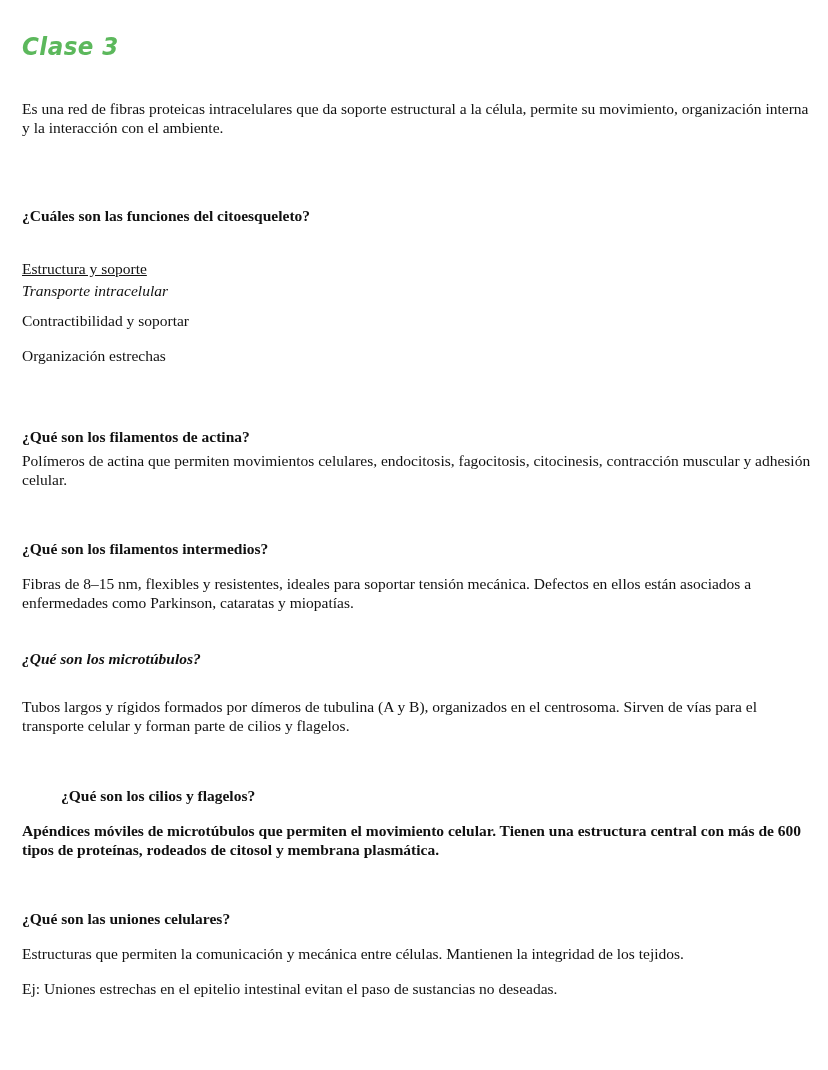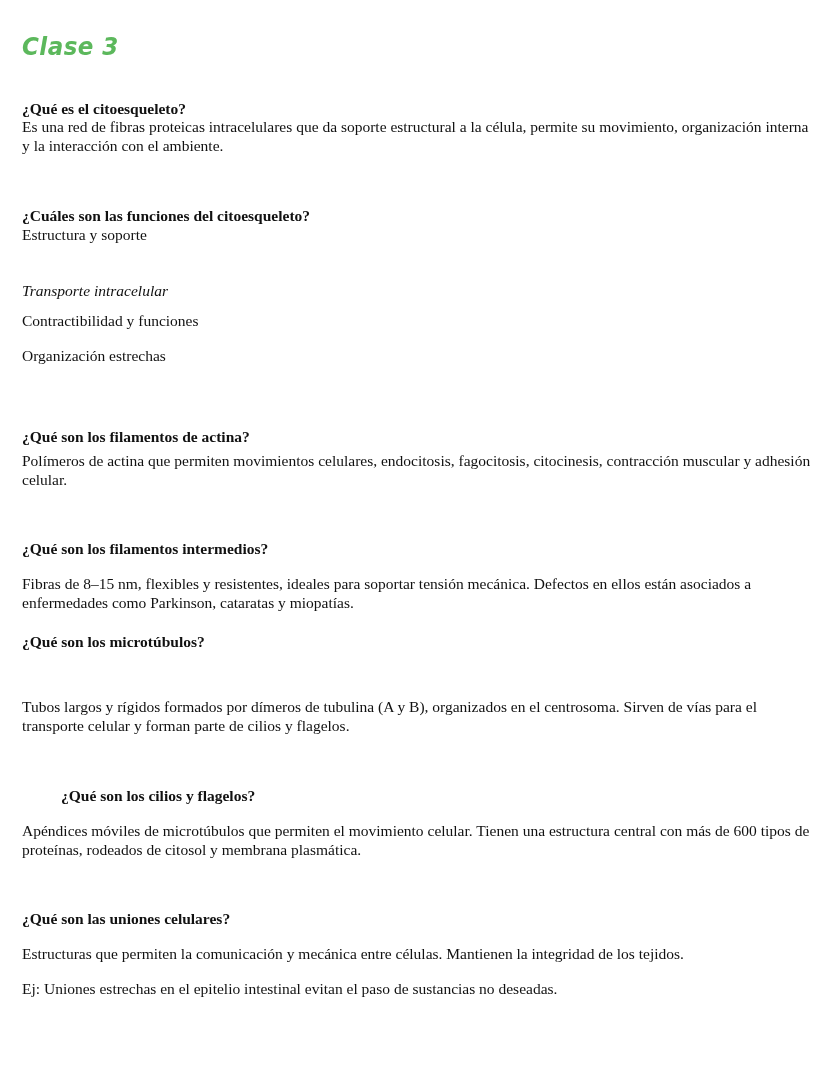--- a/index.html
+++ b/index.html
@@ -46,65 +46,64 @@
       line-height: 18.5px;
       margin: 0;
     }
   </style>
 </head>
 <body>
 
 <h1 class="page-title">Clase 3</h1>
 
 <div class="block" style="top:100px;">
-  <p class="q">¿Qué es el citoesqueleto?</p>
   <p class="p">Es una red de fibras proteicas intracelulares que da soporte estructural a la célula, permite su movimiento, organización interna y la interacción con el ambiente.</p>
 </div>
 
 <div class="block" style="top:207px;">
   <p class="q">¿Cuáles son las funciones del citoesqueleto?</p>
 </div>
-<div class="block" style="top:226px;">
+<div class="block" style="top:260px;text-decoration:underline;">
   <p class="p">Estructura y soporte</p>
 </div>
 <div class="block" style="top:282px;font-style:italic;">
   <p class="p">Transporte intracelular</p>
 </div>
 <div class="block" style="top:312px;">
-  <p class="p">Contractibilidad y funciones</p>
+  <p class="p">Contractibilidad y soportar</p>
 </div>
 <div class="block" style="top:347px;">
   <p class="p">Organización estrechas</p>
 </div>
 
 <div class="block" style="top:428px;">
   <p class="q">¿Qué son los filamentos de actina?</p>
 </div>
 <div class="block" style="top:452px;font-family:Liberation Serif, serif;">
   <p class="p">Polímeros de actina que permiten movimientos celulares, endocitosis, fagocitosis, citocinesis, contracción muscular y adhesión celular.</p>
 </div>
 
 <div class="block" style="top:540px;font-family:Liberation Serif, serif;">
   <p class="q">¿Qué son los filamentos intermedios?</p>
 </div>
 <div class="block" style="top:575px;">
   <p class="p">Fibras de 8–15 nm, flexibles y resistentes, ideales para soportar tensión mecánica. Defectos en ellos están asociados a enfermedades como Parkinson, cataratas y miopatías.</p>
 </div>
 
-<div class="block" style="top:633px;">
+<div class="block" style="top:650px;font-style:italic;">
   <p class="q">¿Qué son los microtúbulos?</p>
 </div>
 <div class="block" style="top:698px;">
   <p class="p">Tubos largos y rígidos formados por dímeros de tubulina (A y B), organizados en el centrosoma. Sirven de vías para el transporte celular y forman parte de cilios y flagelos.</p>
 </div>
 
 <div class="block" style="top:787px;margin-left:39px;">
   <p class="q">¿Qué son los cilios y flagelos?</p>
 </div>
-<div class="block" style="top:822px;">
+<div class="block" style="top:822px;font-weight:bold;">
   <p class="p">Apéndices móviles de microtúbulos que permiten el movimiento celular. Tienen una estructura central con más de 600 tipos de proteínas, rodeados de citosol y membrana plasmática.</p>
 </div>
 
 <div class="block" style="top:910px;">
   <p class="q">¿Qué son las uniones celulares?</p>
 </div>
 <div class="block" style="top:945px;">
   <p class="p">Estructuras que permiten la comunicación y mecánica entre células. Mantienen la integridad de los tejidos.</p>
 </div>
 <div class="block" style="top:980px;">

